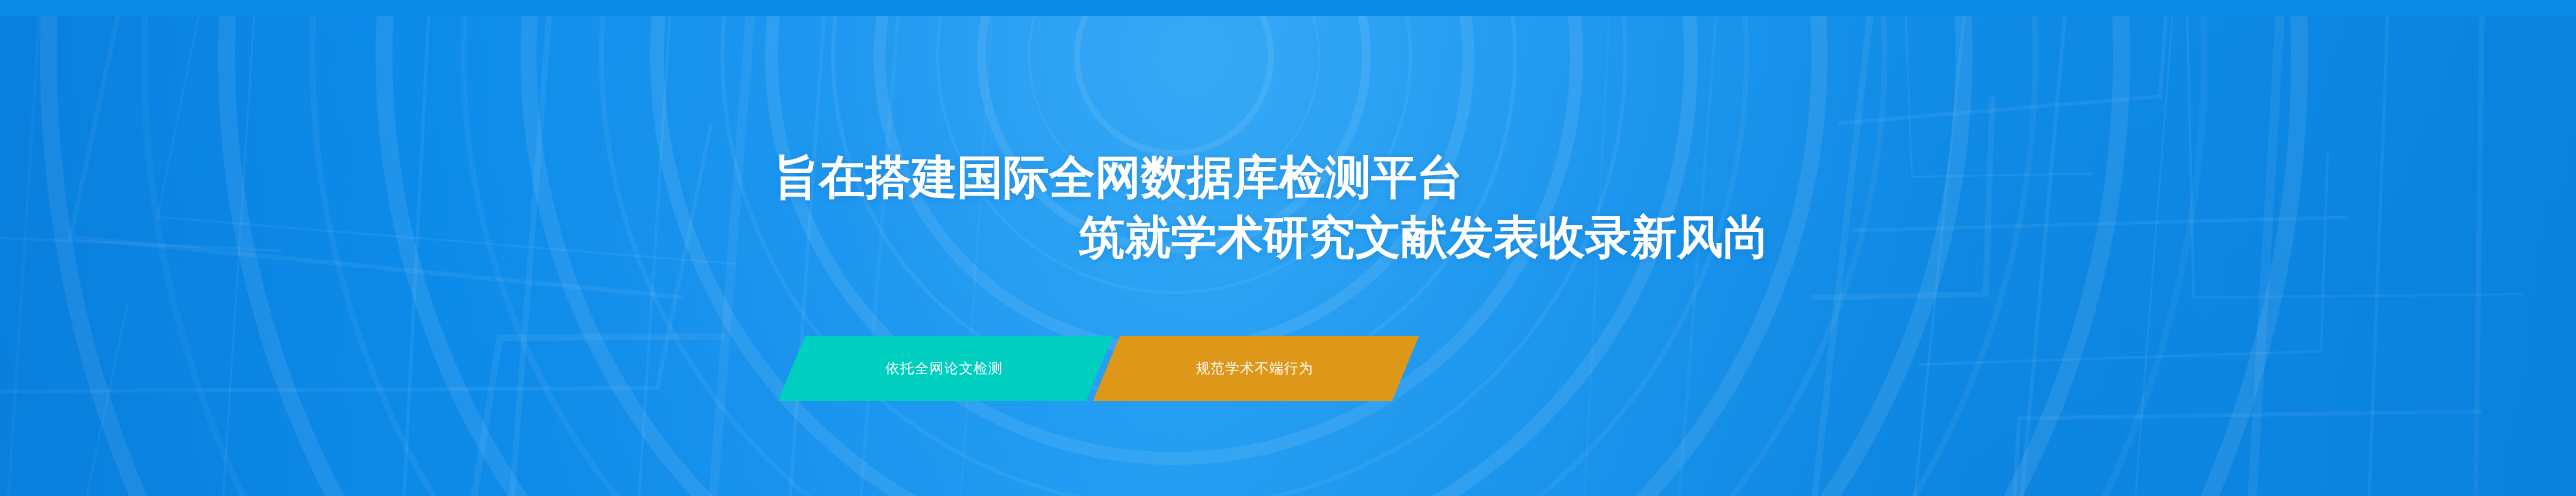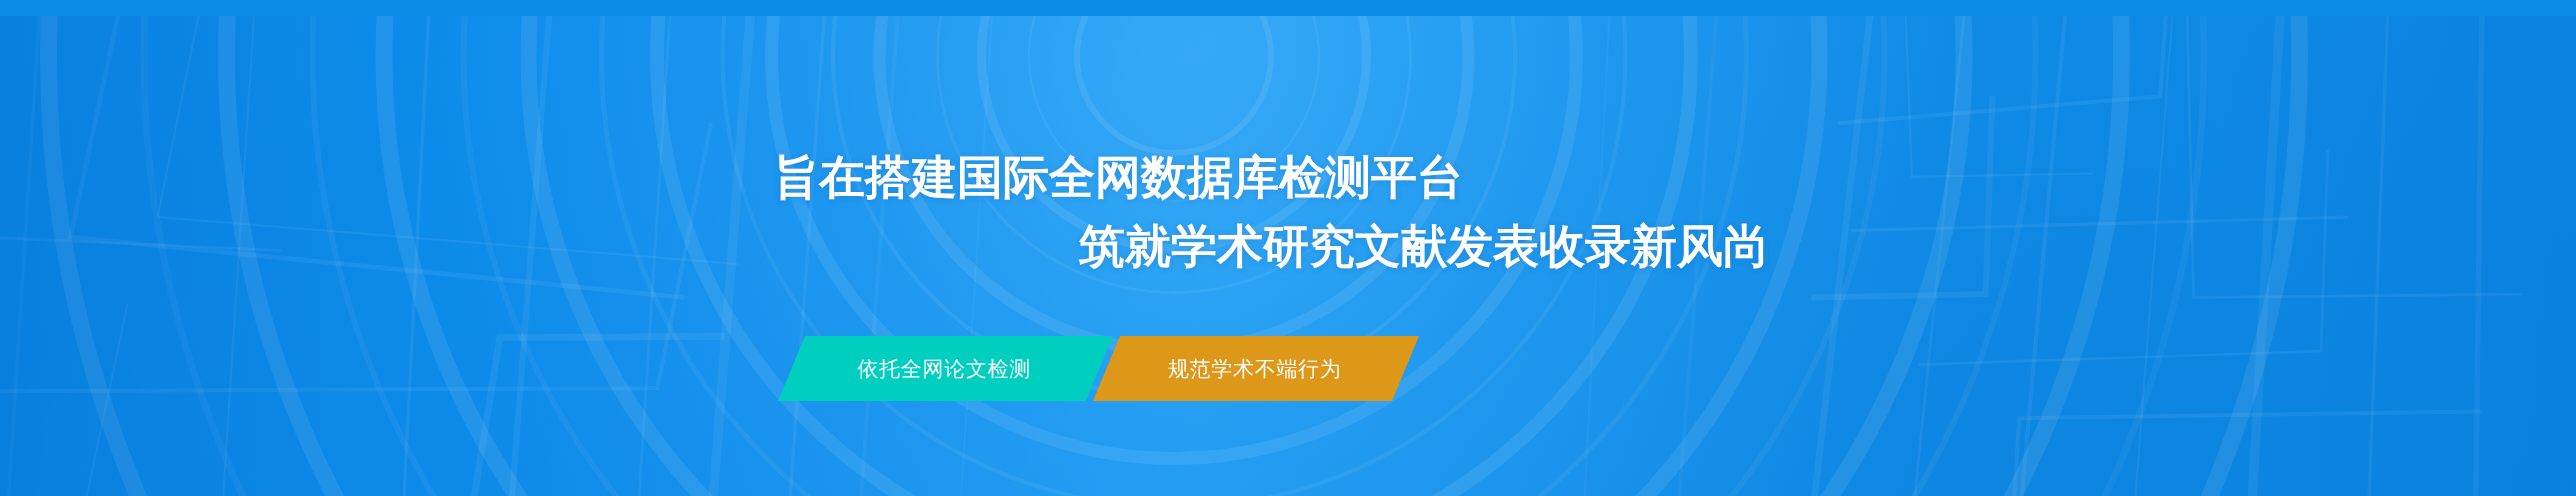--- a/index.html
+++ b/index.html
@@ -71,39 +71,39 @@
     position:absolute;
     color:#ffffff;
     font-size:46px;
     line-height:1;
     font-weight:700;
     letter-spacing:0px;
     white-space:nowrap;
     text-shadow:0 1.3px 6.7px rgba(0,60,120,.18);
   }
   .hl-line-1{ left:773px; top:138px; }
-  .hl-line-2{ left:1079px; top:207px; }
+  .hl-line-2{ left:1079px; top:198px; }
 
   
   .tabs{
     position:absolute;
     left:778px;
     top:320px;
     height:65px;
     display:flex;
     align-items:stretch;
   }
   .tab{
     position:relative;
     height:65px;
     display:flex;
     align-items:center;
     justify-content:center;
     color:#ffffff;
-    font-size:21px;
+    font-size:14px;
     letter-spacing:0.7px;
     white-space:nowrap;
     
     clip-path:polygon(27px 0, 100% 0, calc(100% - 27px) 100%, 0 100%);
     padding:0 31px;
     box-sizing:border-box;
   }
   .tab-1{ width:335px; }
   .tab-2{ width:326px; margin-left:-20px;}
   .tab-3{ width:322px; margin-left:-20px;}

